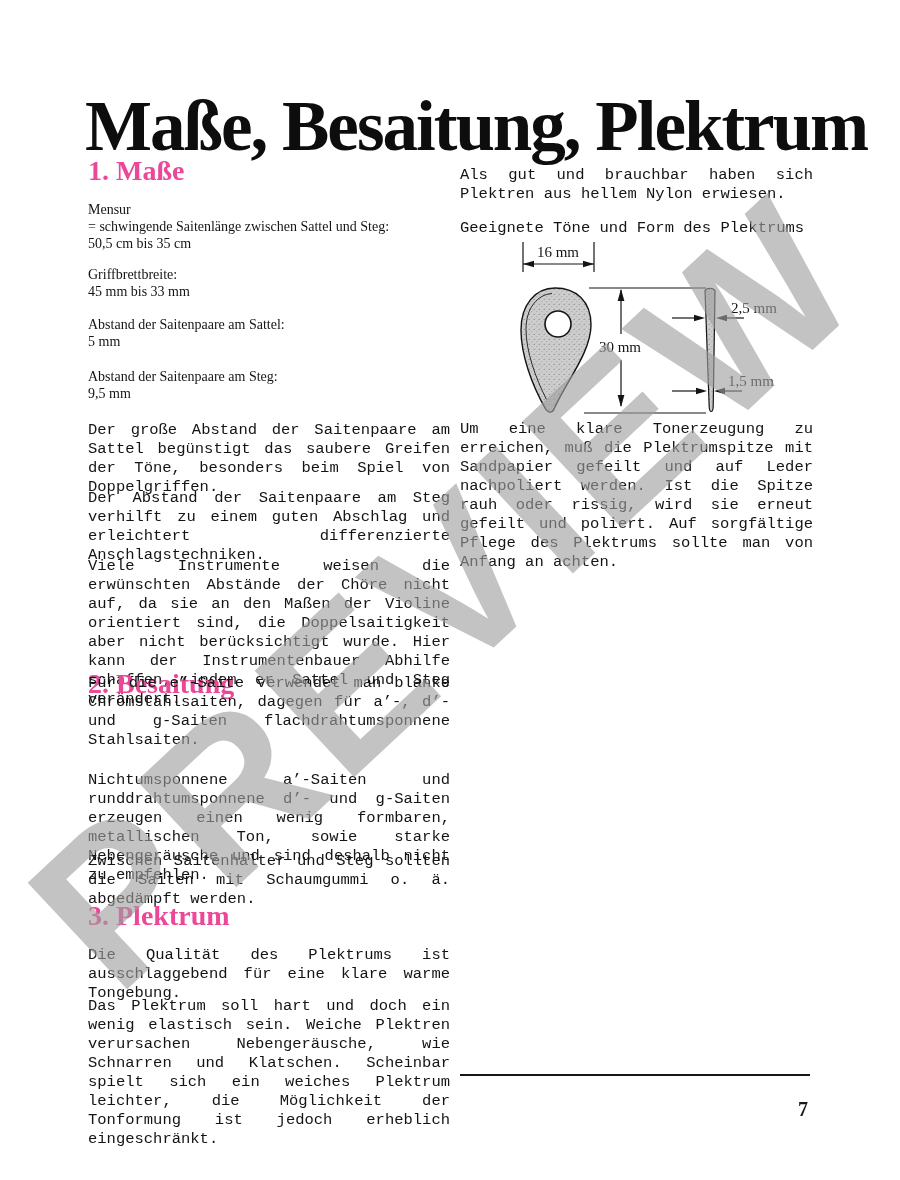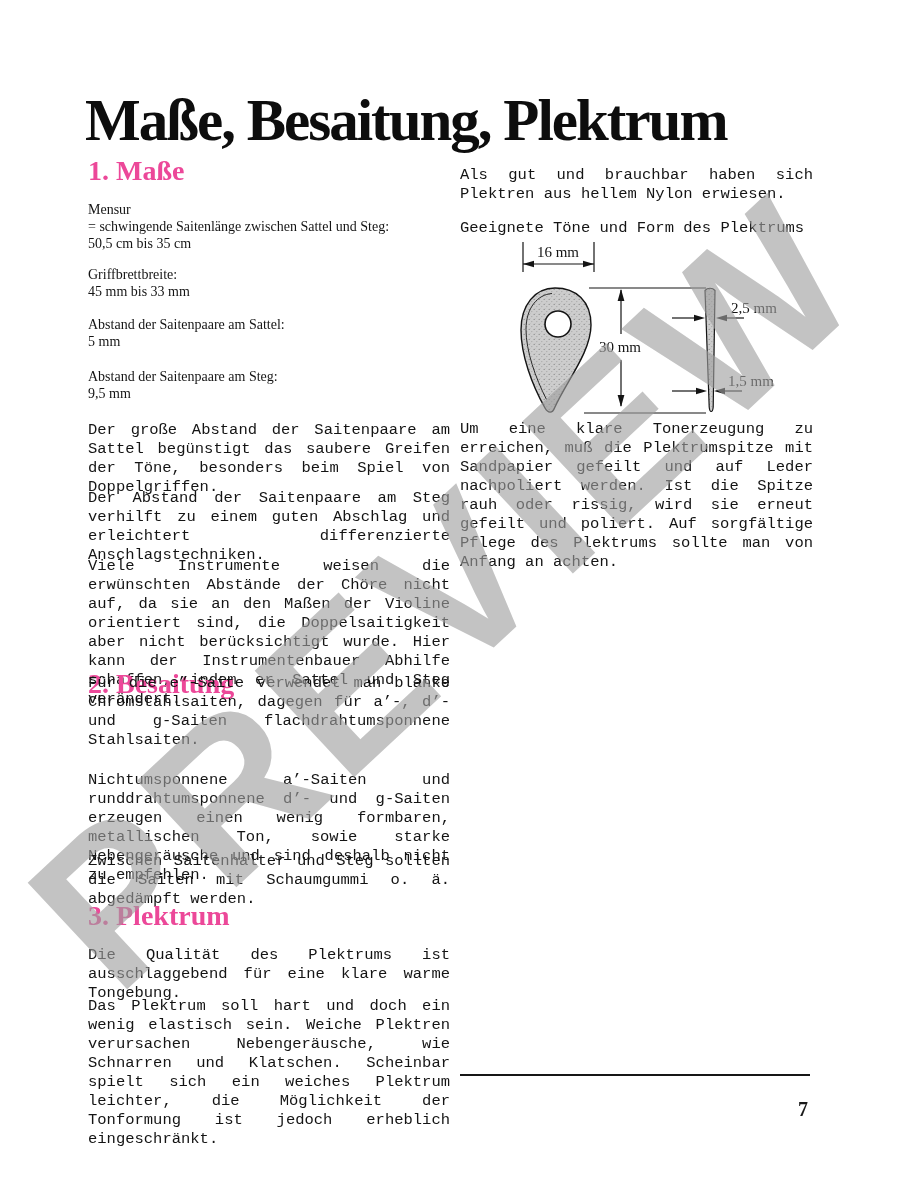--- a/index.html
+++ b/index.html
@@ -2,21 +2,21 @@
 <html><head>
 <meta charset="utf-8">
 <style>
   html,body{margin:0;padding:0;background:#ffffff;}
   .page{
     position:relative;width:900px;height:1180px;background:#ffffff;
     overflow:hidden;font-family:"Liberation Serif",serif;color:#141414;
   }
   .title{
     position:absolute;left:85px;top:86px;width:760px;margin:0;
-    font-size:59px;font-weight:bold;letter-spacing:-2px;white-space:nowrap;
+    font-size:71px;font-weight:bold;letter-spacing:-2px;white-space:nowrap;
     font-family:"Liberation Serif",serif;color:#0d0d0d;
   }
   .h2{
     position:absolute;left:88px;width:362px;margin:0;
     font-size:28px;font-weight:bold;color:#ec4899;
     font-family:"Liberation Serif",serif;
   }
   .block{position:absolute;left:88px;width:362px;margin:0;}
   .spec{font-size:14px;line-height:17px;}
   .para{font-size:15.5px;line-height:19px;text-align:justify;font-family:Liberation Mono, monospace;}

